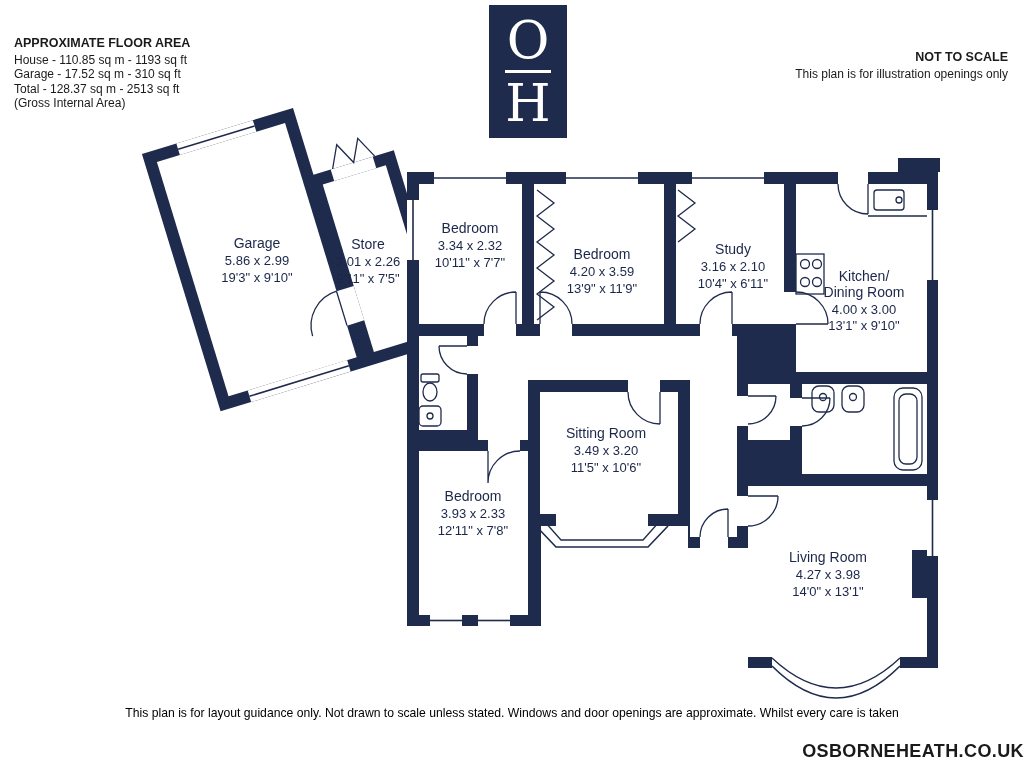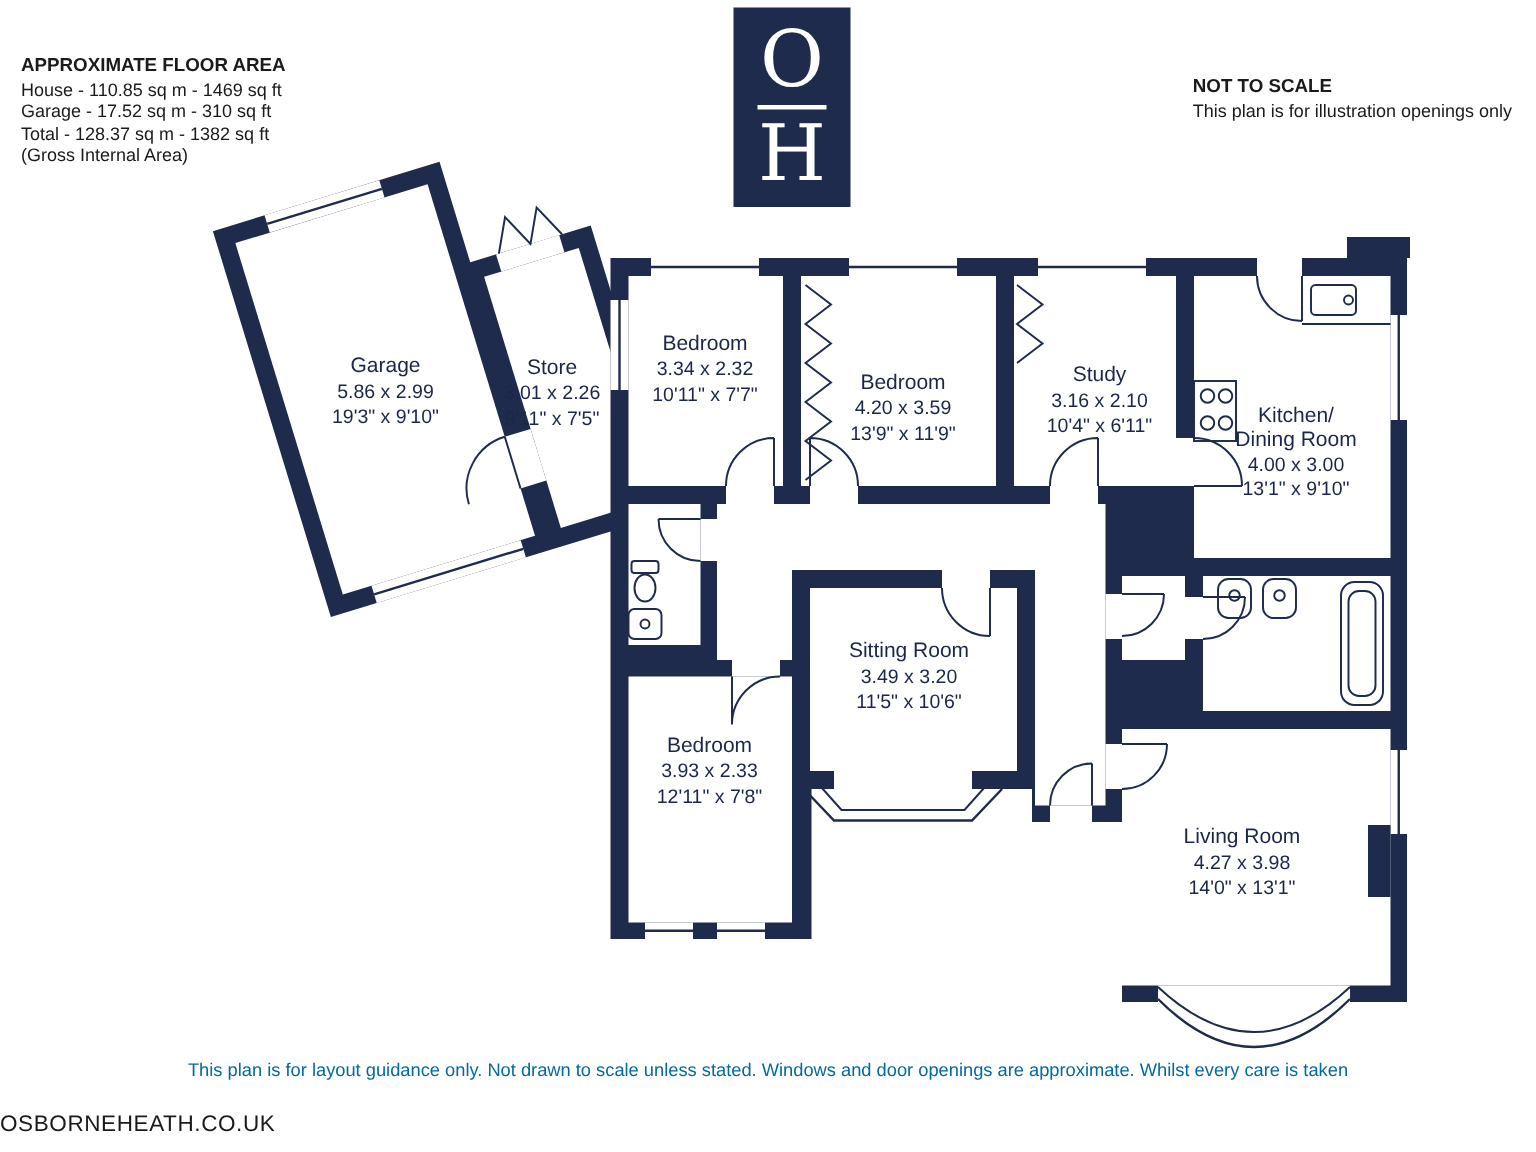--- a/index.html
+++ b/index.html
@@ -1,31 +1,31 @@
 <!DOCTYPE html>
 <html><head>
 <meta charset="utf-8">
 <style>
   html,body{margin:0;padding:0;background:#fff;}
   .page{position:relative;width:1024px;height:768px;background:#fff;overflow:hidden;
         font-family:"Liberation Sans",sans-serif;color:#1a1a1a;}
   .plan-svg{position:absolute;left:0;top:0;width:1024px;height:768px;}
   .floor-area{position:absolute;left:14px;top:36px;font-size:12px;line-height:14.5px;}
   .fa-title{font-weight:bold;font-size:12.5px;margin-bottom:2px;}
-  .scale-note{position:absolute;right:16px;top:50px;}
+  .scale-note{position:absolute;right:16px;top:50px;text-align:right;}
   .nts{font-weight:bold;font-size:12.5px;}
   .ill{font-size:12px;margin-top:3px;}
   .logo{position:absolute;left:489px;top:5px;width:78px;height:133px;background:#1f2b4d;
         display:flex;flex-direction:column;align-items:center;justify-content:center;color:#fff;}
   .logo-o,.logo-h{font-family:"DejaVu Serif",serif;font-size:52px;line-height:52px;}
   .logo-divider{width:46px;height:3px;background:#fff;margin:4px 0;}
   .footer{position:absolute;left:0;top:705px;width:1024px;text-align:center;
-          font-size:12.2px;line-height:16px;color:#0369a1;}
-  .site{position:absolute;left:0;top:741px;width:1024px;text-align:left;
-        font-weight:normal;font-size:15px;letter-spacing:.4px;}
+          font-size:12.2px;line-height:16px;color:#000000;}
+  .site{position:absolute;left:0;top:741px;width:1024px;text-align:right;
+        font-weight:bold;font-size:18px;letter-spacing:.4px;}
   svg text{font-family:"Liberation Sans",sans-serif;fill:#1b2649;}
   .rname{font-size:14px;}
   .rdim{font-size:13px;}
   .thin{stroke:#1f2b4d;stroke-width:1.3;fill:none;}
   .thick{stroke:#1f2b4d;stroke-width:1.6;fill:none;}
   .wall{fill:#1f2b4d;}
   .roomw{fill:#ffffff;}
 </style>
 </head>
 <body>
@@ -189,23 +189,23 @@
       <text class="rdim" x="473" y="535">12'11" x 7'8"</text>
 
       <text class="rname" x="828" y="562">Living Room</text>
       <text class="rdim" x="828" y="579">4.27 x 3.98</text>
       <text class="rdim" x="828" y="596">14'0" x 13'1"</text>
     </g>
   </svg>
 
   <div class="floor-area">
     <div class="fa-title">APPROXIMATE FLOOR AREA</div>
-    <div class="fa-line">House - 110.85 sq m - 1469 sq ft</div>
+    <div class="fa-line">House - 110.85 sq m - 1193 sq ft</div>
     <div class="fa-line">Garage - 17.52 sq m - 310 sq ft</div>
-    <div class="fa-line">Total - 128.37 sq m - 1382 sq ft</div>
+    <div class="fa-line">Total - 128.37 sq m - 2513 sq ft</div>
     <div class="fa-line">(Gross Internal Area)</div>
   </div>
 
   <div class="logo">
     <div class="logo-o">O</div>
     <div class="logo-divider"></div>
     <div class="logo-h">H</div>
   </div>
 
   <div class="scale-note">

